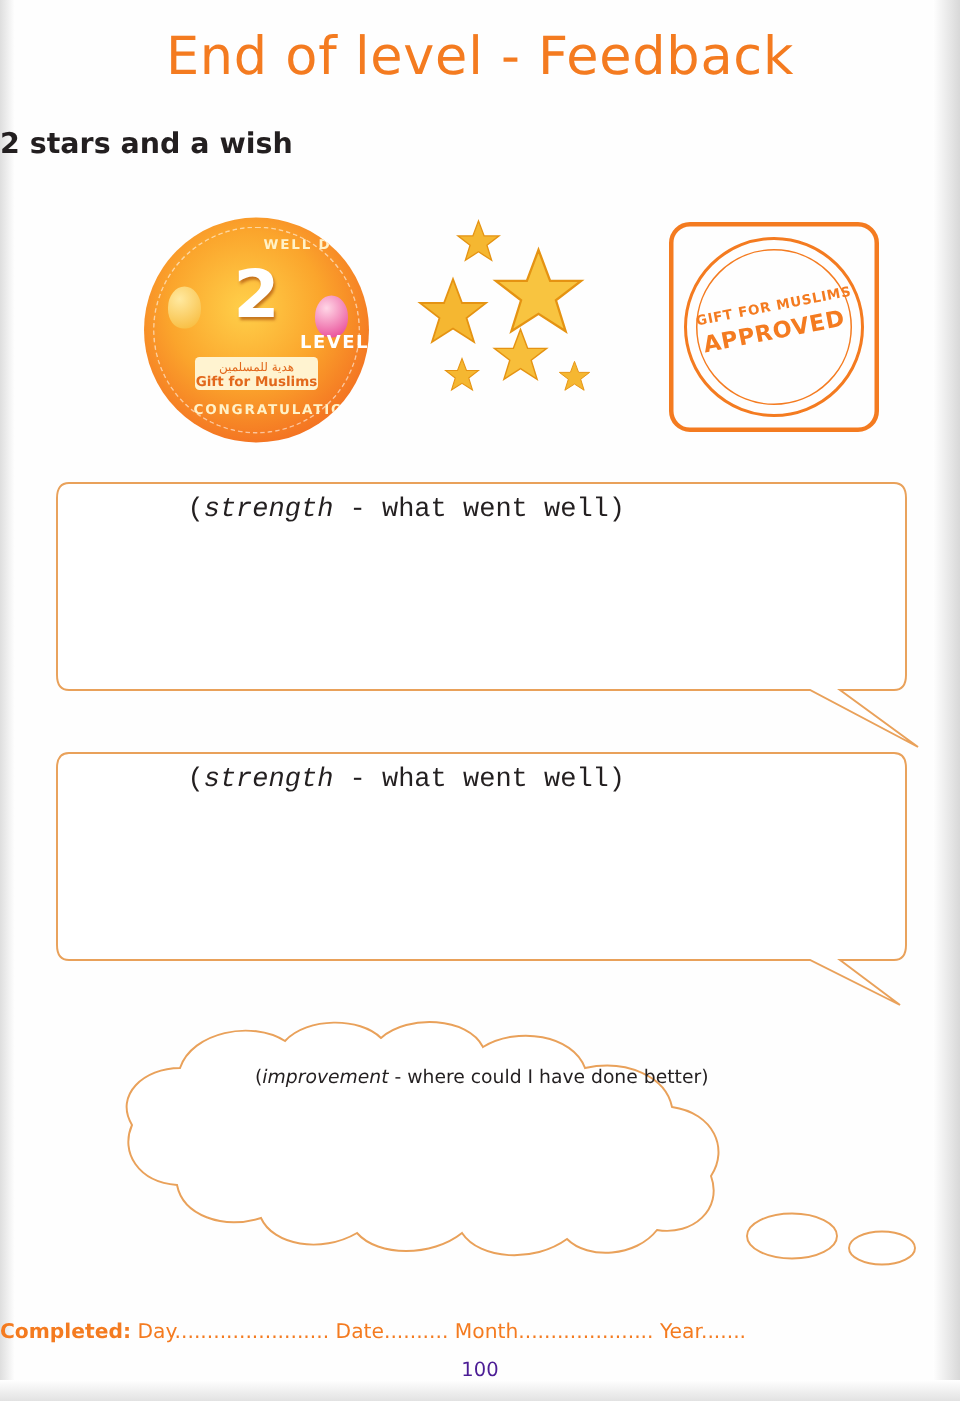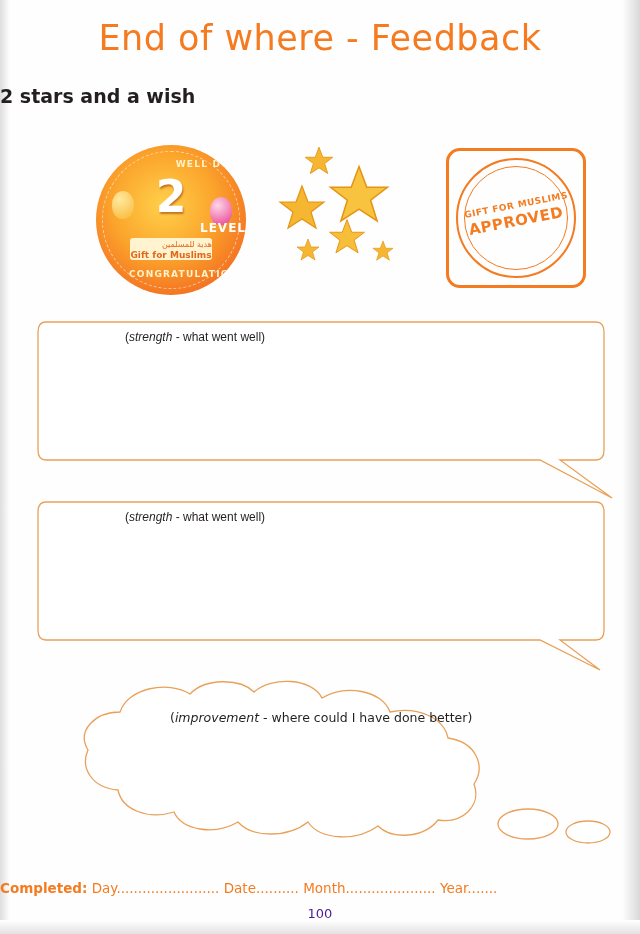--- a/index.html
+++ b/index.html
@@ -131,21 +131,20 @@
     text-align: center;
     line-height: 10px;
     padding-top: 2px;
     box-sizing: border-box;
   }
   .level-badge .brandbox .ar {
     display: block;
     font-size: 8px;
     color: #e2681c;
     font-family: "DejaVu Sans", sans-serif;
-    text-align: right;
   }
   .level-badge .brandbox .en {
     display: block;
     font-size: 9px;
     font-weight: bold;
     color: #e2681c;
     font-family: "DejaVu Sans", sans-serif;
   }
   .balloon {
     position: absolute;
@@ -217,22 +216,22 @@
     letter-spacing: 0.5px;
     transform: rotate(-11deg);
     font-family: "DejaVu Sans", sans-serif;
   }
 
   
   .bubble-wrap { position: absolute; left: 0; width: 640px; }
   .bubble-label {
     position: absolute;
     color: #231f20;
-    font-size: 12px;
-    font-family: Liberation Sans, sans-serif;
+    font-size: 18px;
+    font-family: Liberation Mono, monospace;
   }
   .bubble-label i { font-style: italic; }
 
   .cloud-label {
     position: absolute;
     color: #231f20;
     font-size: 12.5px;
     font-family: "DejaVu Sans", sans-serif;
   }
 
@@ -261,21 +260,21 @@
 </style>
 </head>
 <body>
 
 <div class="page">
 
   <div class="page-edge-left"></div>
   <div class="page-edge-right"></div>
   <div class="page-edge-bottom"></div>
 
-  <div class="title">End of where - Feedback</div>
+  <div class="title">End of level - Feedback</div>
   <div class="subtitle">2 stars and a wish</div>
 
   <div class="badges">
 
     <div class="level-badge">
       <div class="ring"></div>
       <div class="arc-top">WELL DONE</div>
       <div class="balloon b1"></div>
       <div class="balloon b2"></div>
       <div class="num">2</div>

